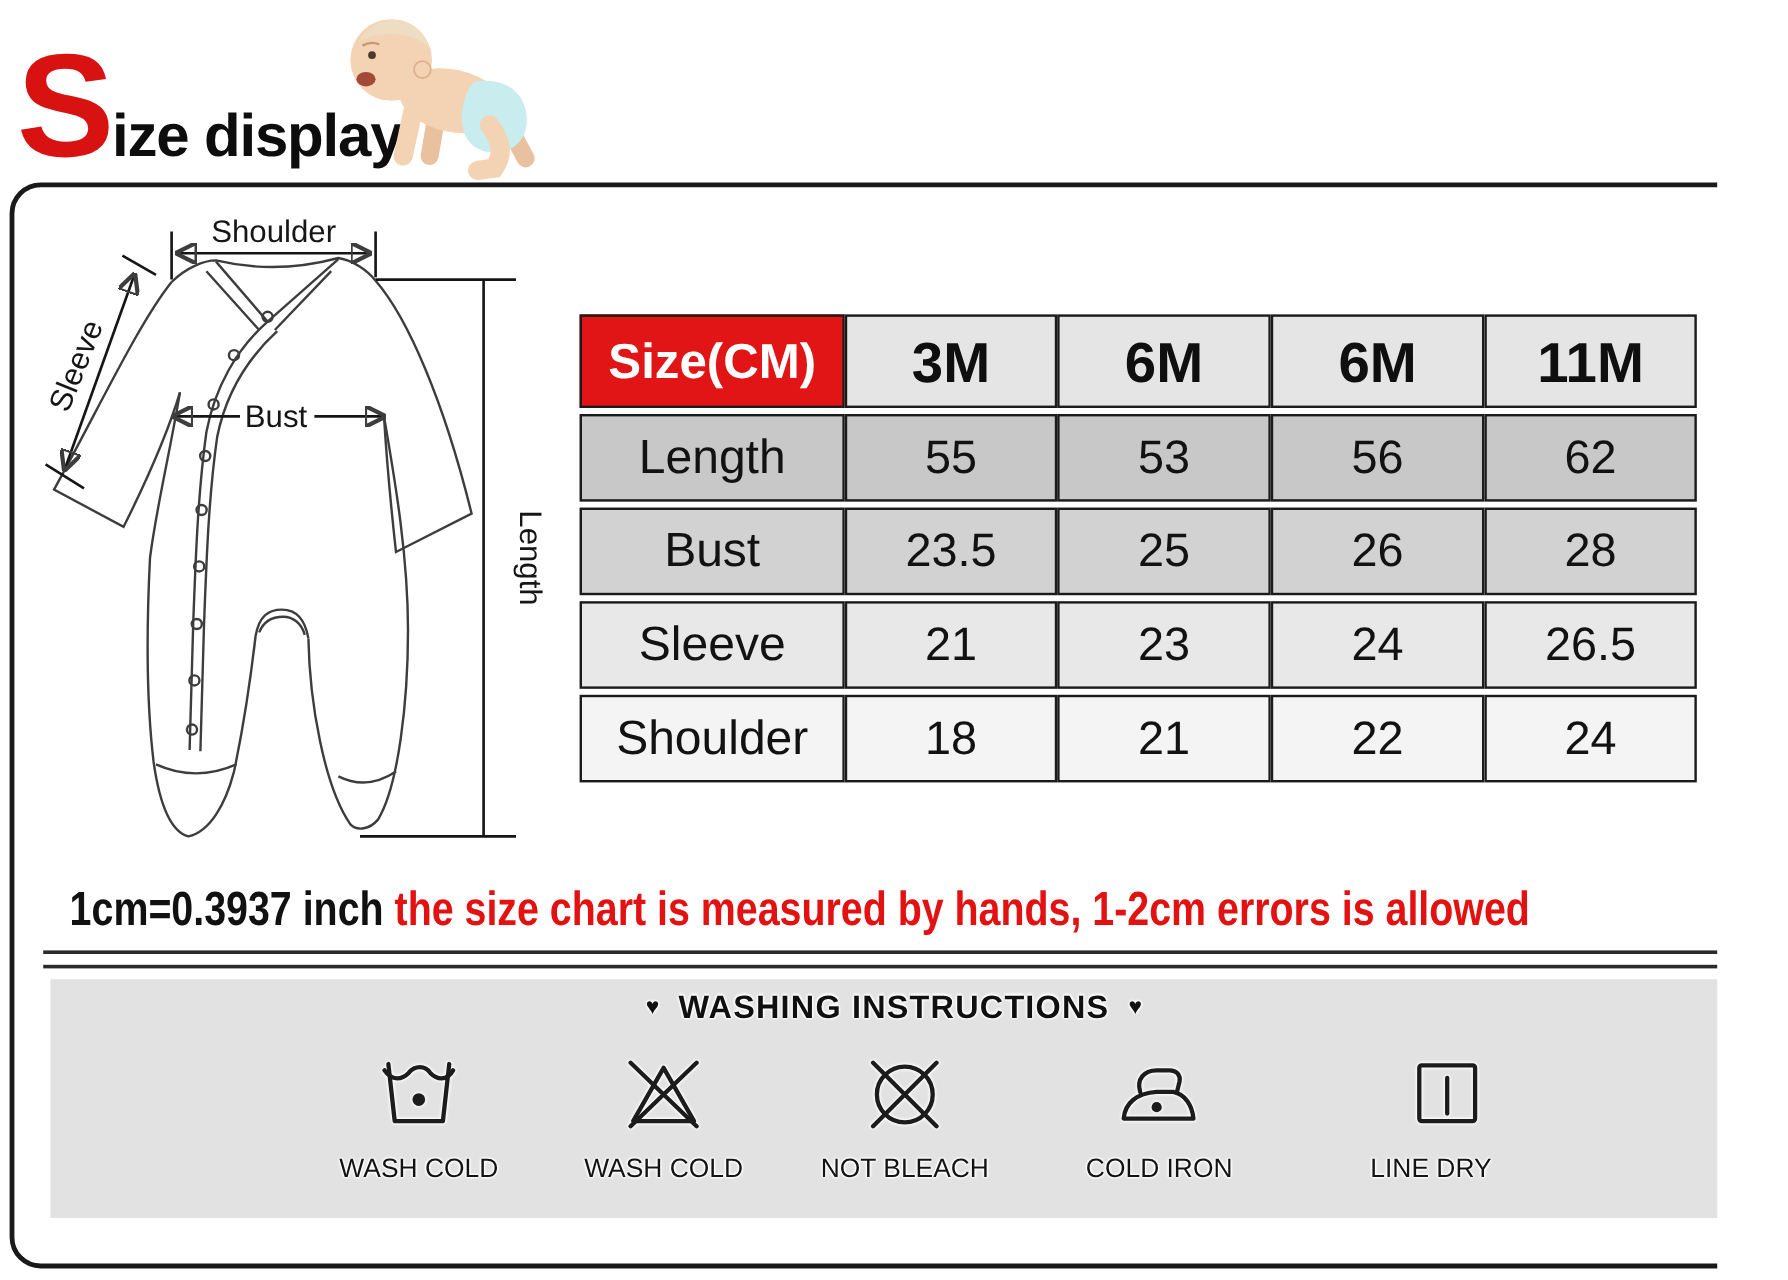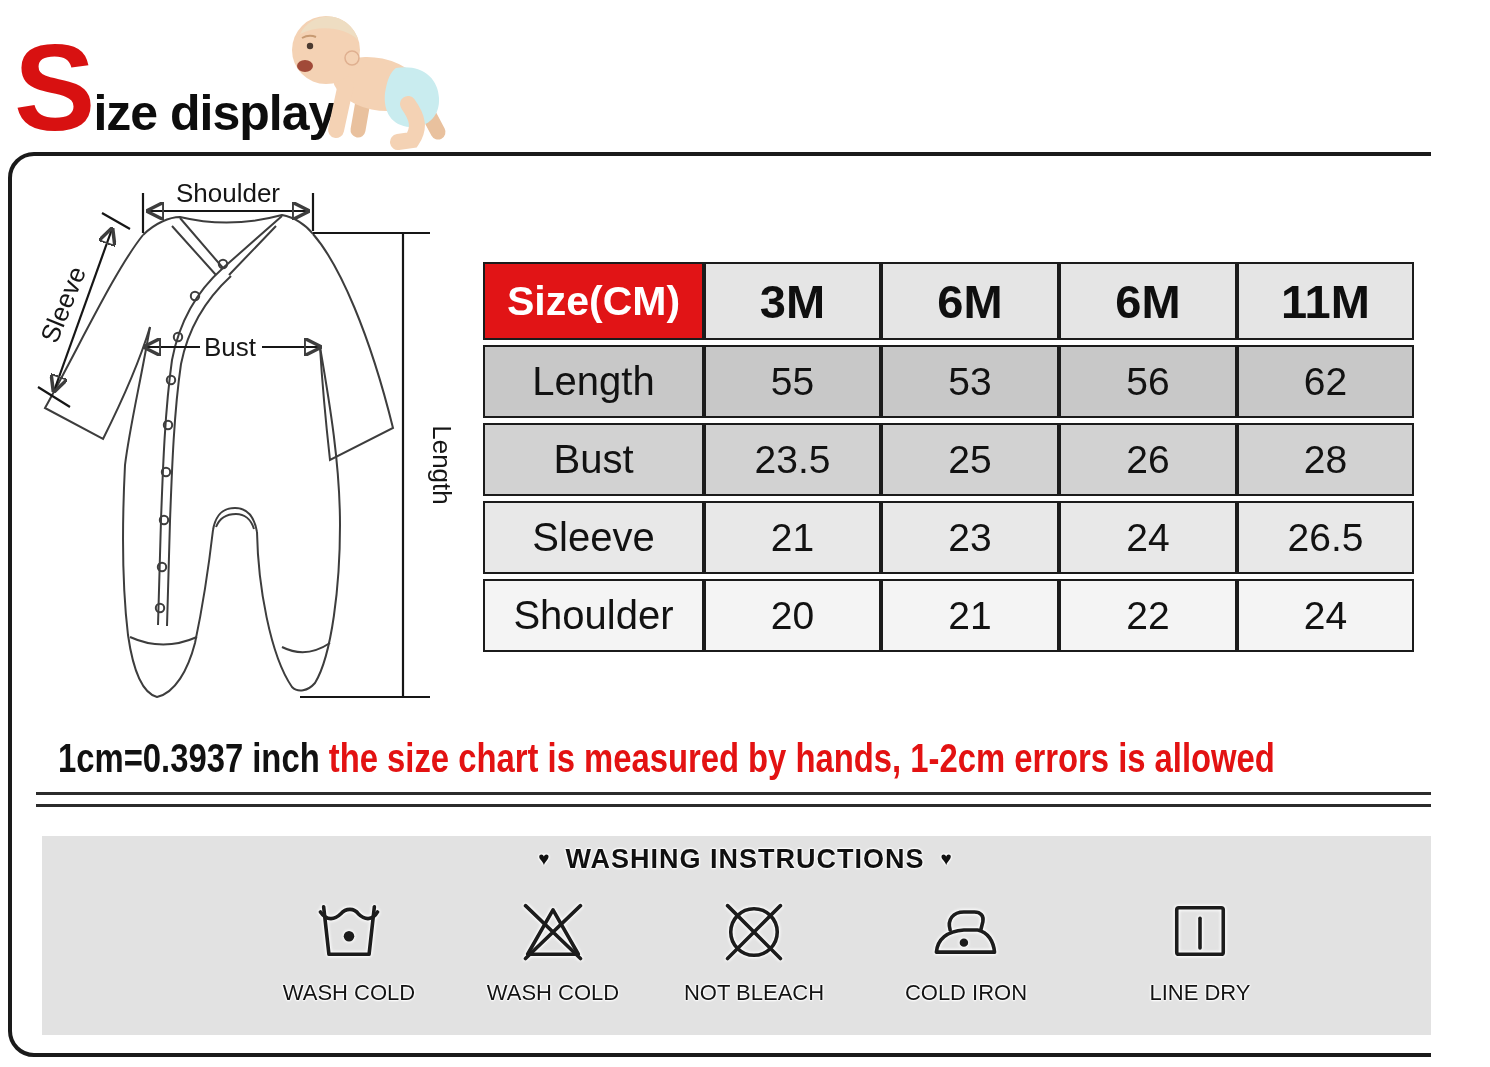--- a/index.html
+++ b/index.html
@@ -39,21 +39,21 @@
   .note-line{left:58px;top:736px;white-space:nowrap;}
   .note-inner{display:inline-block;transform:scaleX(0.82);transform-origin:left center;
       font-size:40px;font-weight:bold;}
   .note-black{color:#111111;}
   .note-red{color:#e31212;}
 
   .double-divider{left:36px;top:792px;width:1419px;height:9px;
       border-top:3px solid #2b2b2b;border-bottom:3px solid #2b2b2b;}
 
   
-  .washing-box{left:42px;top:816px;width:1406px;height:199px;background:#e2e2e2;margin-top:20px;}
+  .washing-box{left:42px;top:816px;width:1406px;height:199px;background:#e2e2e2;}
   .washing-heading{position:absolute;left:0;top:8px;width:100%;text-align:center;white-space:nowrap;}
   .washing-heading .wh-text{font-size:27px;font-weight:bold;color:#101010;letter-spacing:1px;
       text-shadow:0 1px 2px #fff,0 -1px 2px #fff,1px 0 2px #fff,-1px 0 2px #fff;}
   .washing-heading .wh-heart{font-size:19px;font-weight:bold;color:#101010;margin:0 16px;
       position:relative;top:-3px;
       text-shadow:0 1px 2px #fff,0 -1px 2px #fff,1px 0 2px #fff,-1px 0 2px #fff;}
   .wash-item{position:absolute;top:58px;width:170px;text-align:center;}
   .wash-item .wicon{filter:drop-shadow(0 0 1.5px #fff) drop-shadow(0 0 1.5px #fff);}
   .wash-item .wlabel{margin-top:8px;font-size:22px;font-weight:normal;color:#131313;white-space:nowrap;
       text-shadow:0 1px 2px #fff,0 -1px 2px #fff,1px 0 2px #fff,-1px 0 2px #fff;}
@@ -175,21 +175,21 @@
     </tr>
     <tr class="r3">
       <td class="row-label">Sleeve</td>
       <td class="row-val">21</td>
       <td class="row-val">23</td>
       <td class="row-val">24</td>
       <td class="row-val">26.5</td>
     </tr>
     <tr class="r4">
       <td class="row-label">Shoulder</td>
-      <td class="row-val">20</td>
+      <td class="row-val">18</td>
       <td class="row-val">21</td>
       <td class="row-val">22</td>
       <td class="row-val">24</td>
     </tr>
   </tbody>
     </table>
 
   <div class="abs note-line">
     <span class="note-inner">
       <span class="note-black">1cm=0.3937 inch </span><span class="note-red">the size chart is measured by hands, 1-2cm errors is allowed</span>
@@ -230,21 +230,21 @@
     </div>
 
     <div class="wash-item" style="left:627px;">
       <svg class="wicon" width="74" height="74" viewBox="0 0 70 70">
         <circle cx="35" cy="36" r="22"></circle>
         <path d="M10,11 L60,61 M60,11 L10,61"></path>
       </svg>
       <div class="wlabel">NOT BLEACH</div>
     </div>
 
-    <div class="wash-item" style="left:1073px;">
+    <div class="wash-item" style="left:1031px;text-align:right;">
       <svg class="wicon" width="74" height="74" viewBox="0 0 70 70">
         <rect x="13" y="13" width="44" height="44" rx="2"></rect>
         <path d="M35,23 L35,51"></path>
       </svg>
       <div class="wlabel">LINE DRY</div>
     </div>
   </div>
 
 </div>
 

